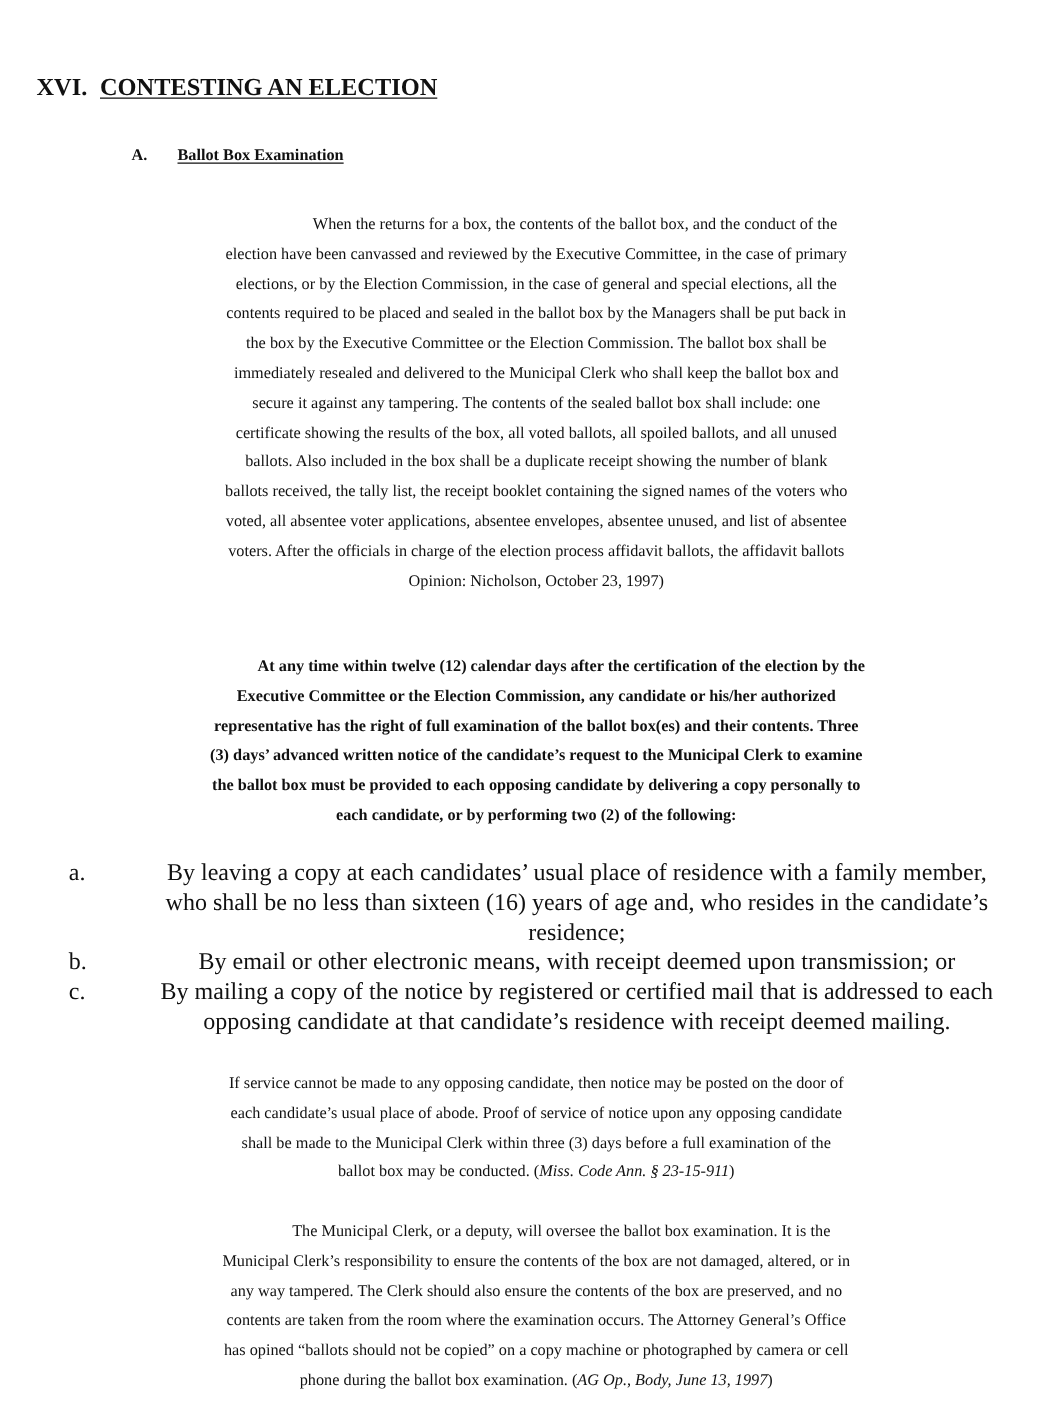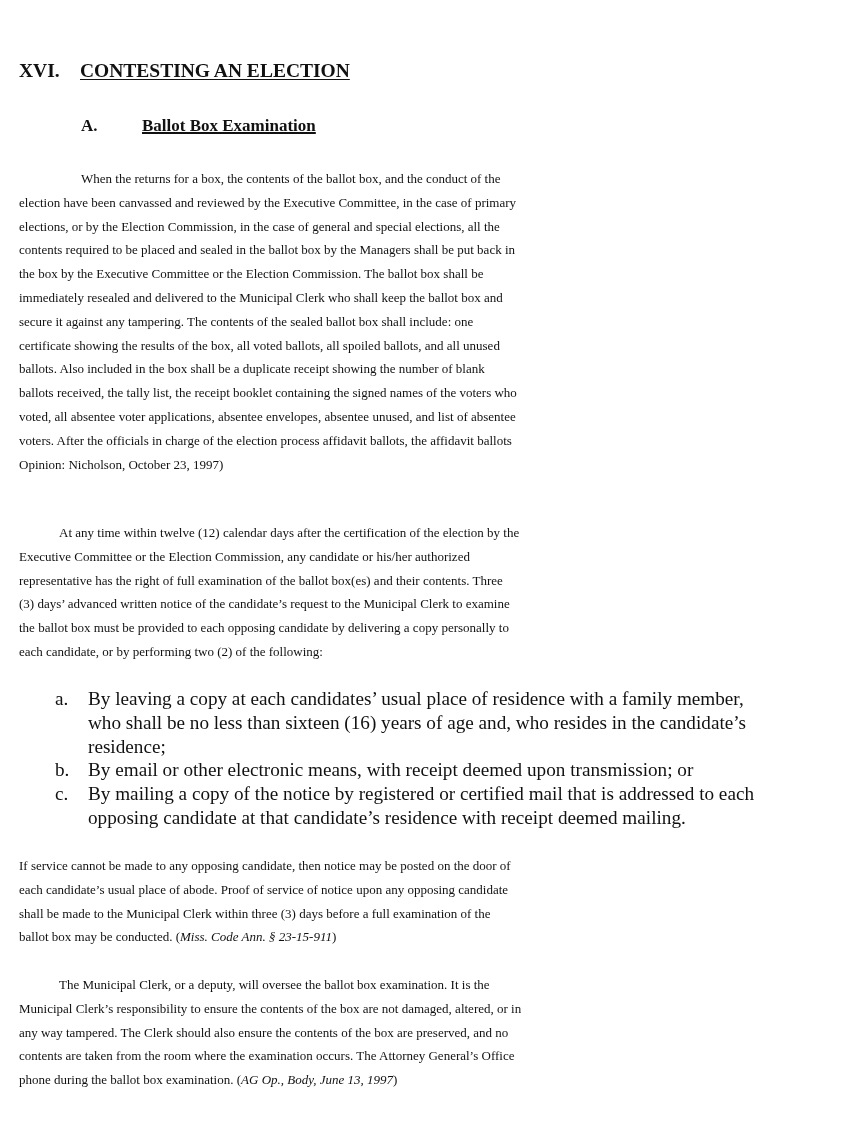--- a/index.html
+++ b/index.html
@@ -14,20 +14,21 @@
       overflow: hidden;
       font-family: "Liberation Serif", "DejaVu Serif", serif;
       color: #111111;
     }
     .page {
       position: absolute;
       left: 0;
       top: 0;
       width: 771px;
       height: 1129px;
+      text-align: center;
     }
     .section-heading {
       position: absolute;
       left: 19px;
       top: 60px;
       font-size: 19.5px;
       font-weight: bold;
       white-space: nowrap;
     }
     .section-heading .num {
@@ -35,24 +36,23 @@
       width: 61px;
     }
     .section-heading .title {
       text-decoration: underline;
       text-underline-offset: 2px;
     }
     .sub-heading {
       position: absolute;
       left: 81px;
       top: 116px;
-      font-size: 17px;
+      font-size: 13px;
       font-weight: bold;
       white-space: nowrap;
-      text-decoration: underline;
     }
     .sub-heading .num {
       display: inline-block;
       width: 61px;
     }
     .sub-heading .title {
       text-decoration: underline;
       text-underline-offset: 2px;
     }
     .para {
@@ -109,21 +109,21 @@
     <span class="line">immediately resealed and delivered to the Municipal Clerk who shall keep the ballot box and</span>
     <span class="line">secure it against any tampering. The contents of the sealed ballot box shall include: one</span>
     <span class="line">certificate showing the results of the box, all voted ballots, all spoiled ballots, and all unused</span>
     <span class="line">ballots. Also included in the box shall be a duplicate receipt showing the number of blank</span>
     <span class="line">ballots received, the tally list, the receipt booklet containing the signed names of the voters who</span>
     <span class="line">voted, all absentee voter applications, absentee envelopes, absentee unused, and list of absentee</span>
     <span class="line">voters. After the officials in charge of the election process affidavit ballots, the affidavit ballots</span>
     <span class="line">Opinion: Nicholson, October 23, 1997)</span>
   </div>
 
-  <div class="para" style="top:521px;">
+  <div class="para" style="top:521px;font-weight:bold;">
     <span class="line indent-para2">At any time within twelve (12) calendar days after the certification of the election by the</span>
     <span class="line">Executive Committee or the Election Commission, any candidate or his/her authorized</span>
     <span class="line">representative has the right of full examination of the ballot box(es) and their contents.  Three</span>
     <span class="line">(3) days’ advanced written notice of the candidate’s request to the Municipal Clerk to examine</span>
     <span class="line">the ballot box must be provided to each opposing candidate by delivering a copy personally to</span>
     <span class="line">each candidate, or by performing two (2) of the following:</span>
   </div>
 
   <div class="list" style="top:687px;">
     <div class="list-item">
@@ -148,16 +148,17 @@
     <span class="line">each candidate’s usual place of abode. Proof of service of notice upon any opposing candidate</span>
     <span class="line">shall be made to the Municipal Clerk within three (3) days before a full examination of the</span>
     <span class="line"><span>ballot box may be conducted. (</span><span class="it">Miss. Code Ann. § 23-15-911</span><span>)</span></span>
   </div>
 
   <div class="para" style="top:973px;">
     <span class="line indent-para2">The Municipal Clerk, or a deputy, will oversee the ballot box examination. It is the</span>
     <span class="line">Municipal Clerk’s responsibility to ensure the contents of the box are not damaged, altered, or in</span>
     <span class="line">any way tampered. The Clerk should also ensure the contents of the box are preserved, and no</span>
     <span class="line">contents are taken from the room where the examination occurs. The Attorney General’s Office</span>
+    <span class="line">has opined “ballots should not be copied” on a copy machine or photographed by camera or cell</span>
     <span class="line"><span>phone during the ballot box examination. (</span><span class="it">AG Op., Body, June 13, 1997</span><span>)</span></span>
   </div>
 
 </div>
 
 </body></html>

